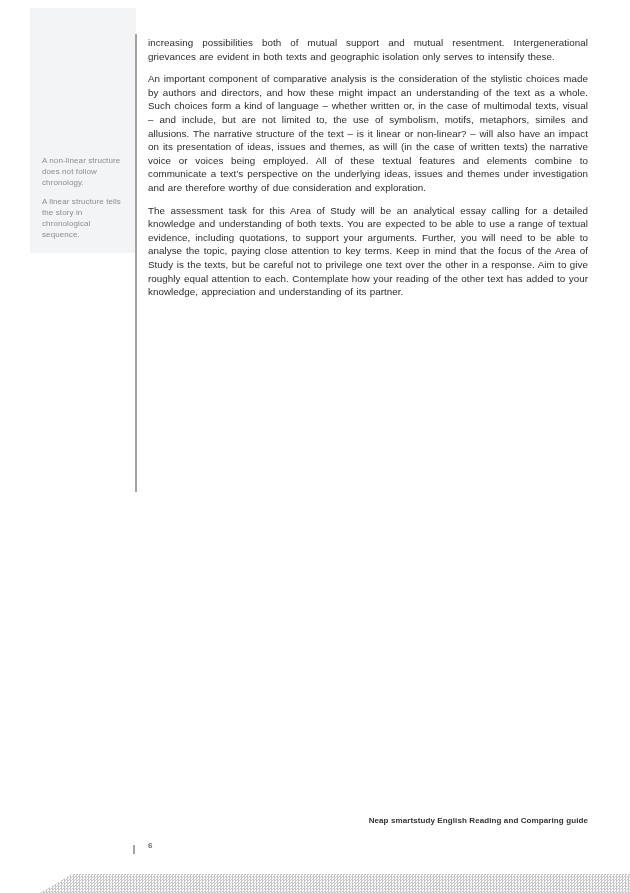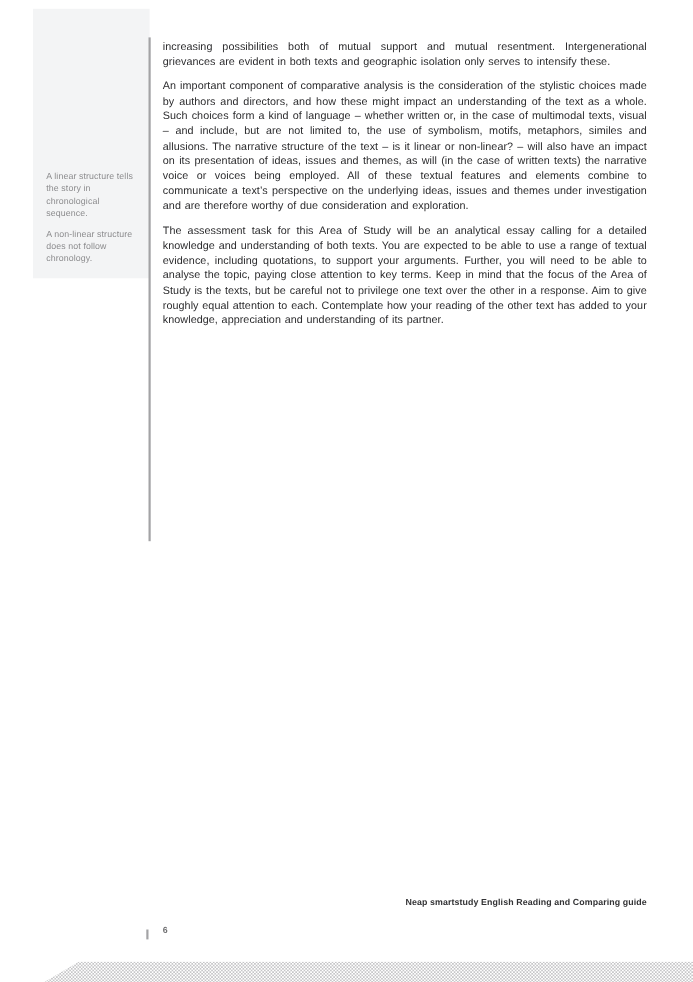--- a/index.html
+++ b/index.html
@@ -100,22 +100,22 @@
 </head>
 <body>
 
 <div class="page">
 
   <div class="margin-panel"></div>
 
   <div class="divider-line"></div>
 
   <div class="margin-notes">
+    <p class="margin-note">A non-linear structure does not follow chronology.</p>
     <p class="margin-note">A linear structure tells the story in chronological sequence.</p>
-    <p class="margin-note">A non-linear structure does not follow chronology.</p>
   </div>
 
   <div class="body-column">
     <p class="body-paragraph">increasing possibilities both of mutual support and mutual resentment. Intergenerational grievances are evident in both texts and geographic isolation only serves to intensify these.</p>
     <p class="body-paragraph">An important component of comparative analysis is the consideration of the stylistic choices made by authors and directors, and how these might impact an understanding of the text as a whole. Such choices form a kind of language – whether written or, in the case of multimodal texts, visual – and include, but are not limited to, the use of symbolism, motifs, metaphors, similes and allusions. The narrative structure of the text – is it linear or non-linear? – will also have an impact on its presentation of ideas, issues and themes, as will (in the case of written texts) the narrative voice or voices being employed. All of these textual features and elements combine to communicate a text’s perspective on the underlying ideas, issues and themes under investigation and are therefore worthy of due consideration and exploration.</p>
     <p class="body-paragraph">The assessment task for this Area of Study will be an analytical essay calling for a detailed knowledge and understanding of both texts. You are expected to be able to use a range of textual evidence, including quotations, to support your arguments. Further, you will need to be able to analyse the topic, paying close attention to key terms. Keep in mind that the focus of the Area of Study is the texts, but be careful not to privilege one text over the other in a response. Aim to give roughly equal attention to each. Contemplate how your reading of the other text has added to your knowledge, appreciation and understanding of its partner.</p>
   </div>
 
   <div class="footer-tick"></div>
 

